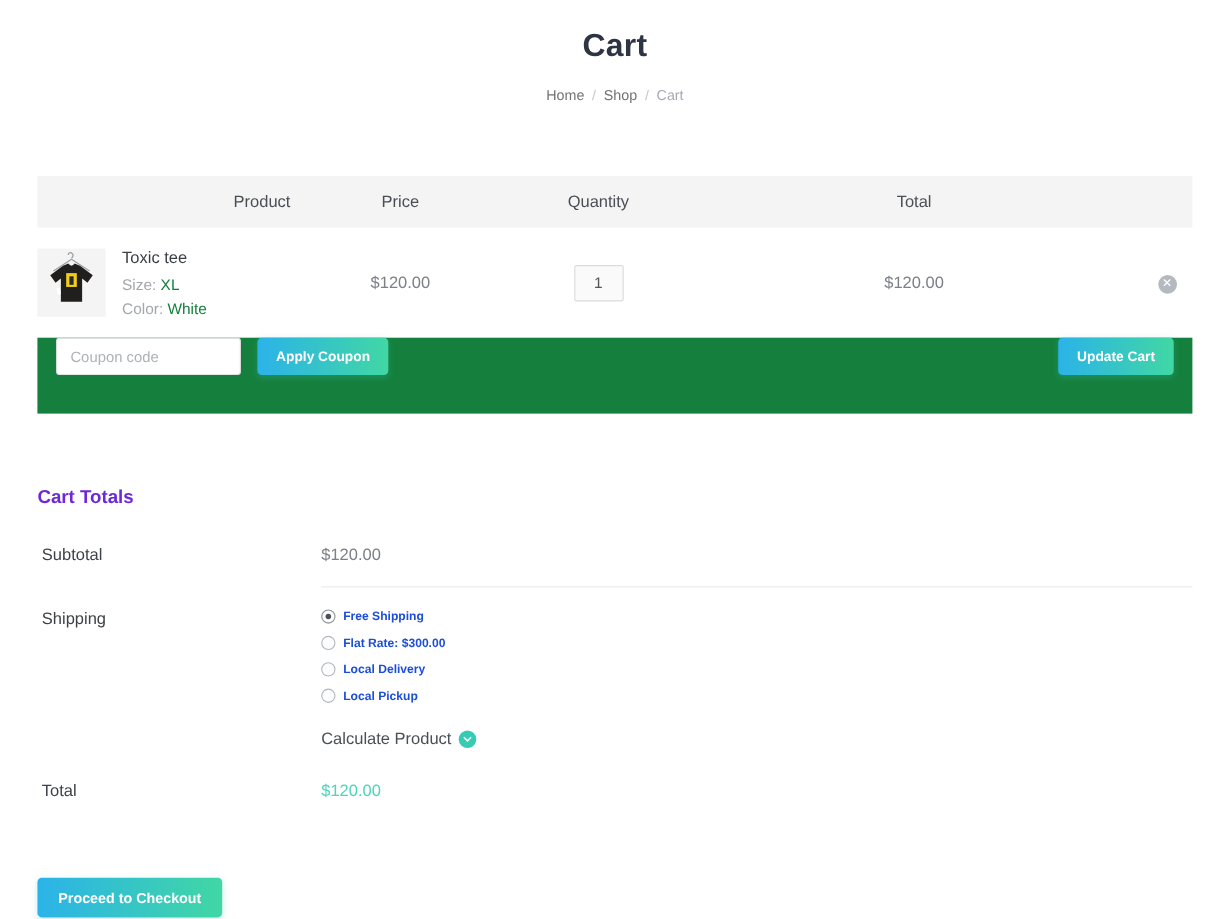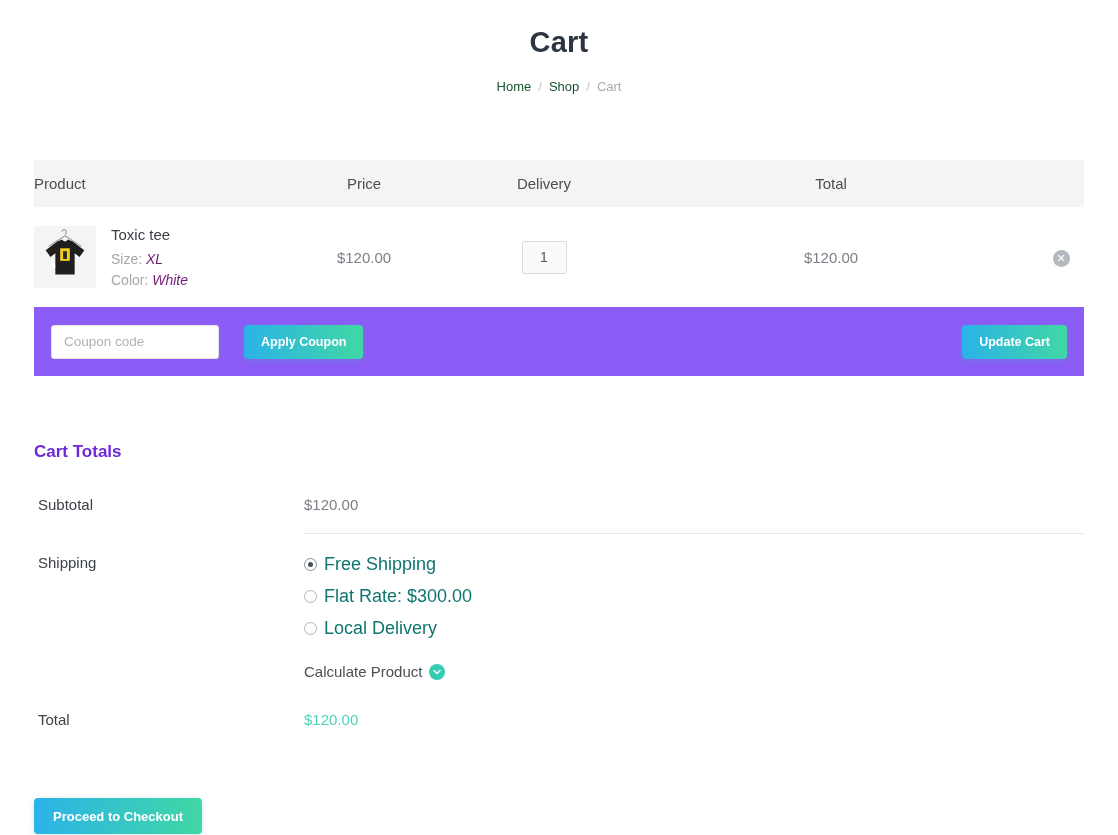--- a/index.html
+++ b/index.html
@@ -8,101 +8,101 @@
     width:1118px; min-height:835px; margin:0 auto;
     font-family:"Liberation Sans", sans-serif;
     color:#444; background:#fff;
   }
   .container { padding:0 34px; }
 
   
   .page-header { text-align:center; padding-top:26px; }
   .page-title { font-size:29px; font-weight:bold; color:#2d3542; letter-spacing:.2px; }
   .breadcrumb { margin-top:20px; font-size:13px; color:#a6aab0; }
-  .breadcrumb a { color:#14532d; text-decoration:none; cursor:pointer;text-align:center; }
+  .breadcrumb a { color:#737373; text-decoration:none; cursor:pointer;text-align:center; }
   .breadcrumb .sep { color:#c3c7cc; margin:0 7px; }
   .breadcrumb .current { color:#a6aab0; }
 
   
   .cart-table { margin-top:66px; }
   .cart-head, .cart-row {
     display:grid;
     grid-template-columns:230px 200px 160px 1fr 46px;
     align-items:center;
   }
   .cart-head {
     background:#f4f4f4; height:47px; font-size:15px; color:#4a4f55;
   }
   .cart-head > div { text-align:center; }
-  .cart-head .col-product { text-align:left; }
+  .cart-head .col-product { text-align:right; }
   .cart-row { background:#fff; padding:19px 0; }
   .cell-center { text-align:center; }
   .product-cell { display:flex; align-items:flex-start; gap:15px; }
   .thumb {
     width:62px; height:62px; background:#f4f4f4; flex:0 0 62px;
     display:flex; align-items:center; justify-content:center; cursor:pointer;
   }
   .prod-name { font-size:15px; color:#3a3f46; margin-bottom:8px; }
   .prod-meta { font-size:14px; margin-top:5px; }
   .meta-label { color:#a3a7ac; }
-  .meta-value { color:#701a75;font-style:italic; }
+  .meta-value { color:#15803d; }
   .price-text { font-size:15px; color:#7c8087; }
   .qty-input {
     width:45px; height:33px; text-align:center; font-size:14px; color:#555;
     background:#fafafa; border:1px solid #d9dbde; border-radius:2px;
     font-family:"Liberation Sans", sans-serif;
   }
   .remove-btn {
     width:17px; height:17px; border-radius:50%; background:#b4b9bf; border:none;
     color:#fff; font-size:11px; line-height:17px; text-align:center;
     cursor:pointer; display:inline-flex; align-items:center; justify-content:center;
     padding:0;
   }
 
   
   .coupon-bar {
-    background:#8b5cf6; height:69px; padding:0 17px;
-    display:flex; align-items:center; gap:25px;
+    background:#15803d; height:69px; padding:0 17px;
+    display:flex; gap:15px;
   }
   .coupon-input {
     width:168px; height:34px; padding:0 12px; font-size:13.5px;
     border:1px solid #e1e2e4; border-radius:3px; background:#fff; color:#555;
     font-family:"Liberation Sans", sans-serif;
   }
   .coupon-input::placeholder { color:#aeb2b7; }
   .grad-btn {
     border:none; border-radius:4px; color:#fff; font-weight:bold;
     font-size:12.5px; padding:0 17px; height:34px; cursor:pointer;
     background:linear-gradient(90deg, #2bb3e8 0%, #41d7a4 100%);
     font-family:"Liberation Sans", sans-serif;
     box-shadow:0 2px 6px rgba(60,190,190,.25);
   }
   .update-btn { margin-left:auto; }
 
   
   .totals { margin-top:66px; }
   .totals-heading { font-size:17px; font-weight:bold; color:#6d28d9; }
-  .totals-row { display:grid; grid-template-columns:258px 1fr;gap:12px; }
+  .totals-row { display:grid; grid-template-columns:258px 1fr; }
   .row-subtotal { margin-top:34px; }
   .row-subtotal .t-value { border-bottom:1px solid #e7e8e9; padding-bottom:20px; }
   .t-label { font-size:15px; color:#3d4248; padding-left:4px; }
   .t-value { font-size:15px; color:#7c8087; }
   .row-shipping { margin-top:20px; }
   .ship-option { display:flex; align-items:center; margin-bottom:11px; cursor:pointer; }
   .ship-option input[type=radio] {
     appearance:none; -webkit-appearance:none;
     width:13px; height:13px; border:1px solid #b2b7bd; border-radius:50%;
     background:#fdfdfd; margin:0 7px 0 0; position:relative; cursor:pointer;
   }
   .ship-option input[type=radio]:checked { border-color:#8a9096; }
   .ship-option input[type=radio]:checked::after {
     content:""; position:absolute; left:3px; top:3px; right:3px; bottom:3px;
     border-radius:50%; background:#4a5158;
   }
-  .ship-option .opt-label { font-size:18px; color:#0f766e; }
+  .ship-option .opt-label { font-size:11px; color:#1d4ed8;font-weight:bold; }
   .calc-shipping {
     margin-top:13px; font-size:15px; color:#4a4f55; display:inline-flex;
     align-items:center; gap:7px; cursor:pointer;
   }
   .calc-icon {
     width:16px; height:16px; border-radius:50%; background:#35ccb4;
     display:inline-flex; align-items:center; justify-content:center;
   }
   .row-total { margin-top:30px; }
   .total-value { color:#4ed4bc; }
@@ -121,21 +121,21 @@
     <div class="breadcrumb">
       <a>Home</a><span class="sep">/</span><a>Shop</a><span class="sep">/</span><span class="current">Cart</span>
     </div>
   </div>
 
   
   <div class="cart-table">
     <div class="cart-head">
       <div class="col-product">Product</div>
       <div>Price</div>
-      <div>Delivery</div>
+      <div>Quantity</div>
       <div>Total</div>
       <div></div>
     </div>
 
     <div class="cart-row">
       <div class="product-cell">
         <div class="thumb">
           <svg width="58" height="58" viewBox="0 0 60 60">
 
             <path d="M30 7 q3 -3 0 -5 q-3 -1 -3 2" fill="none" stroke="#9aa0a6" stroke-width="1.2"></path>
@@ -195,20 +195,24 @@
           <span class="opt-label">Free Shipping</span>
         </label>
         <label class="ship-option">
           <input type="radio" name="shipping" style="">
           <span class="opt-label">Flat Rate: $300.00</span>
         </label>
         <label class="ship-option">
           <input type="radio" name="shipping" style="">
           <span class="opt-label">Local Delivery</span>
         </label>
+        <label class="ship-option">
+          <input type="radio" name="shipping" style="">
+          <span class="opt-label">Local Pickup</span>
+        </label>
 
         <div class="calc-shipping">
           <span>Calculate Product</span>
           <span class="calc-icon">
             <svg width="8" height="6" viewBox="0 0 8 6">
                 <path d="M1 1.5 L4 4.5 L7 1.5" fill="none" stroke="#fff" stroke-width="1.4" stroke-linecap="round" stroke-linejoin="round"></path>
               </svg>
           </span>
         </div>
       </div>

